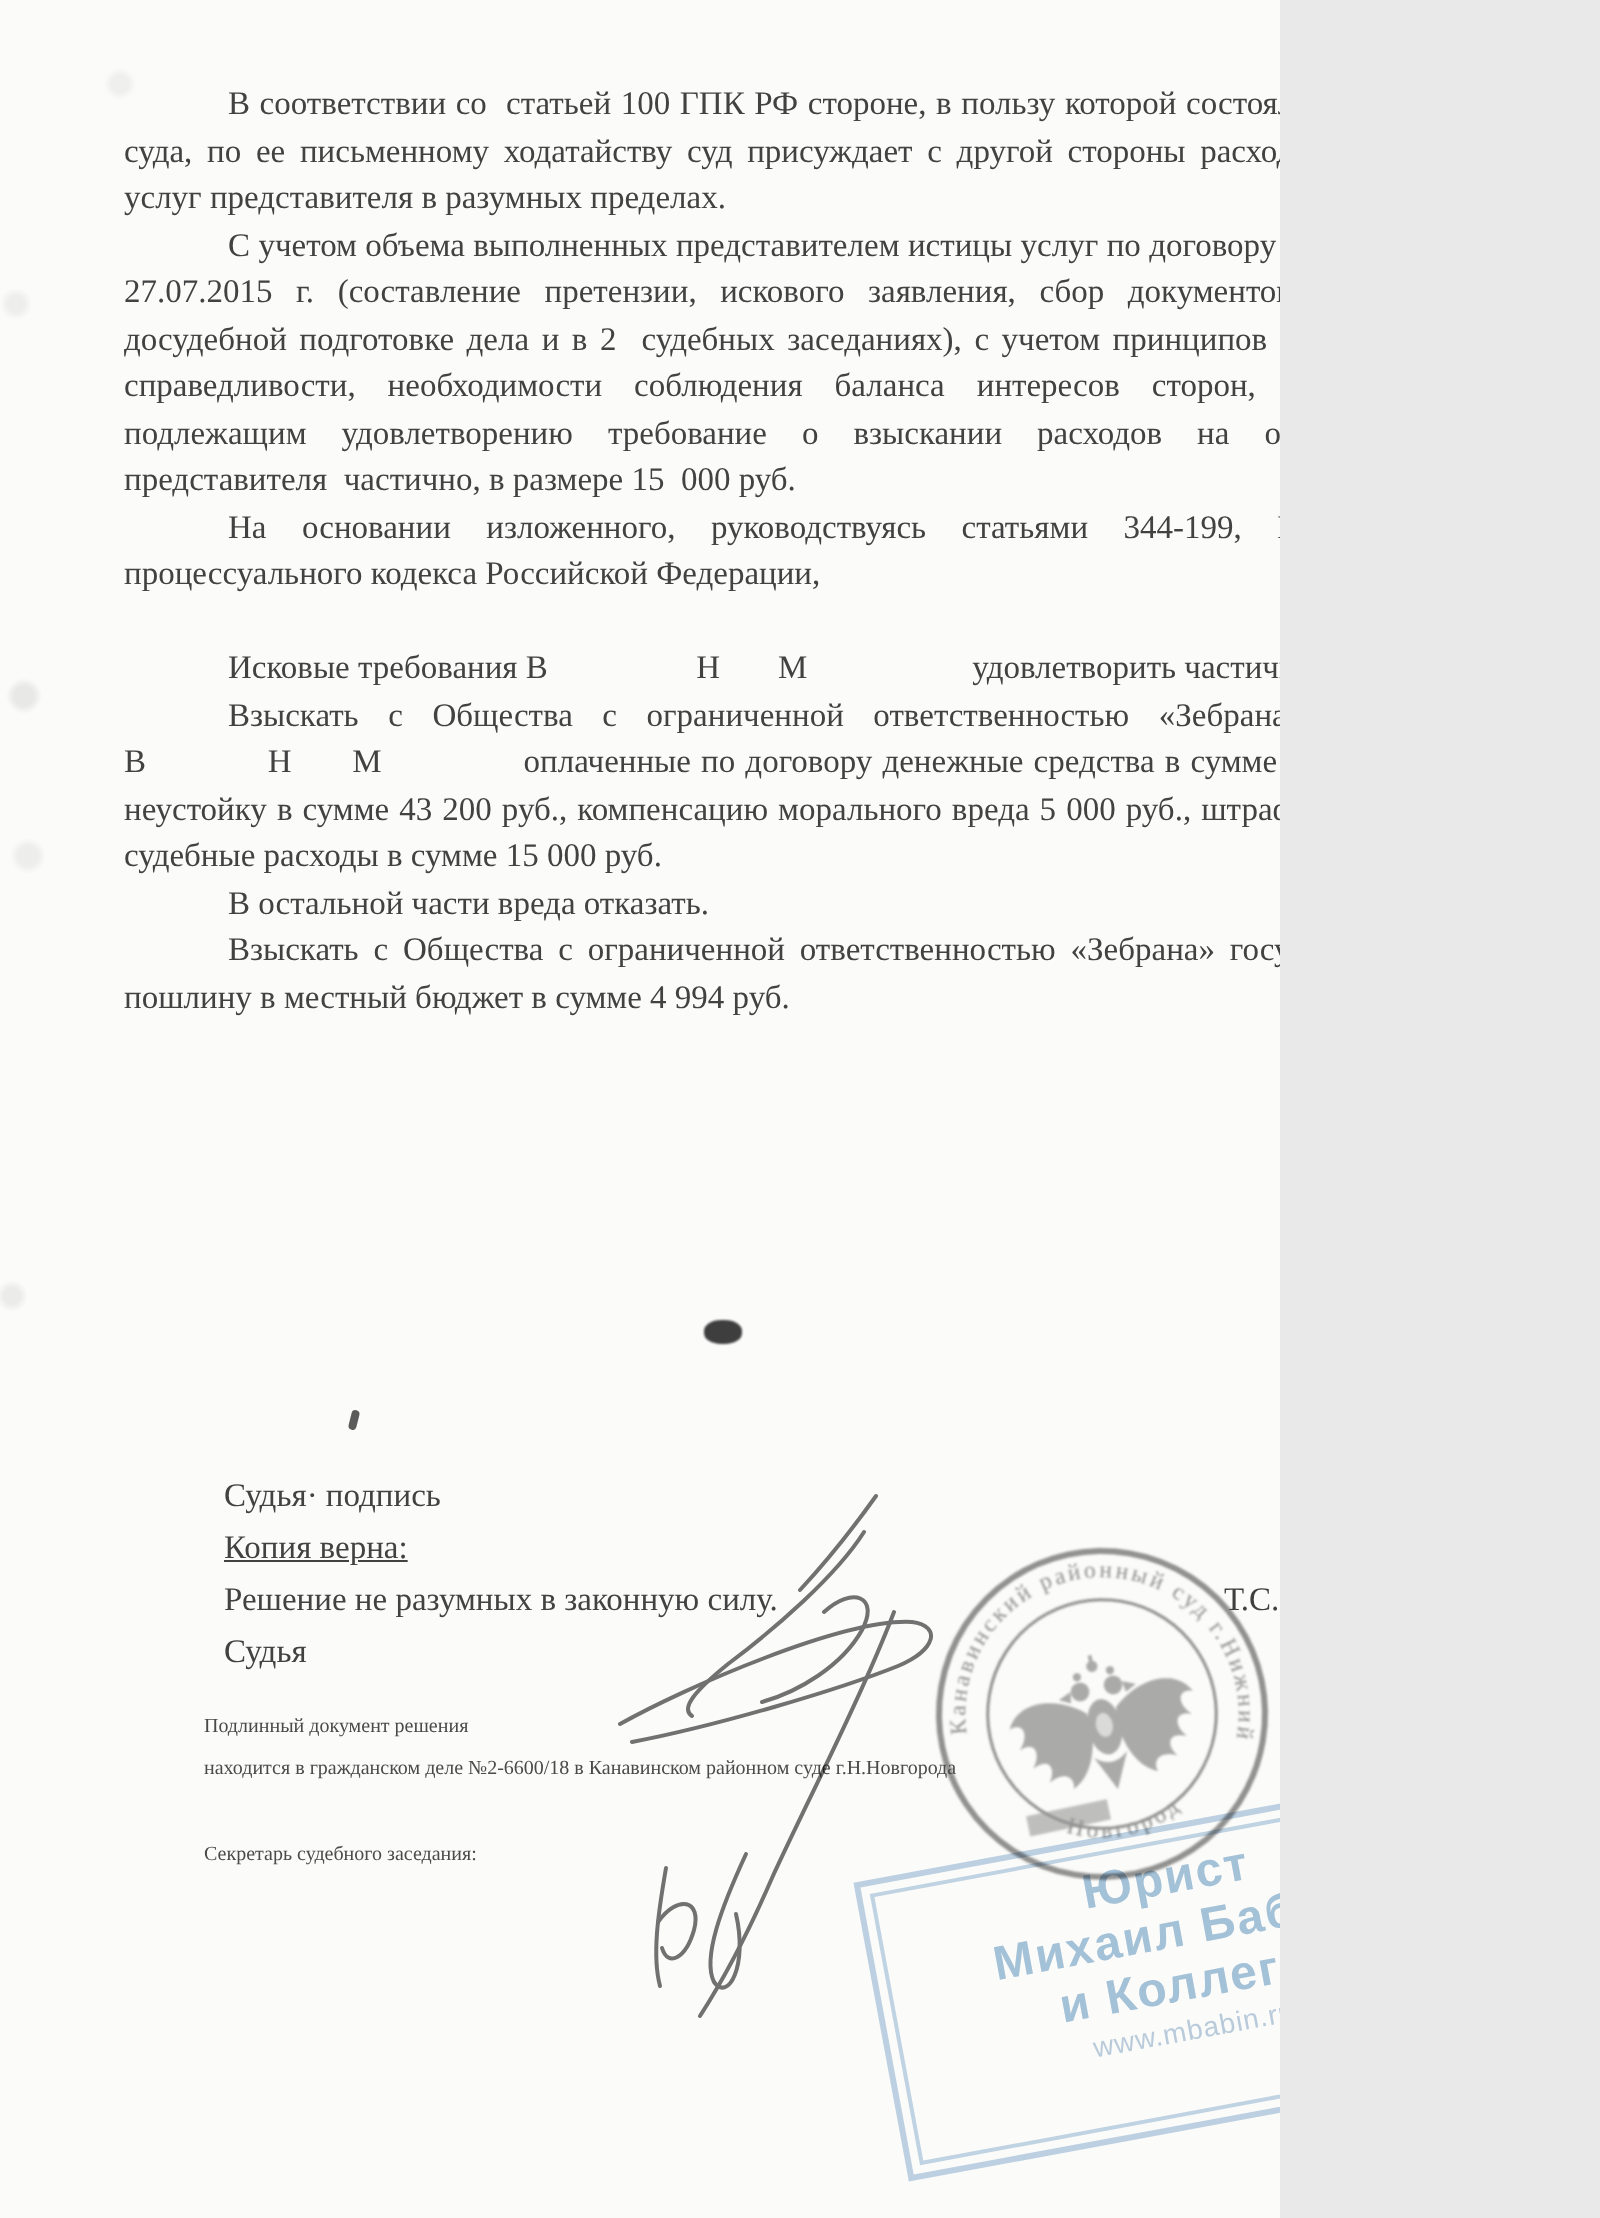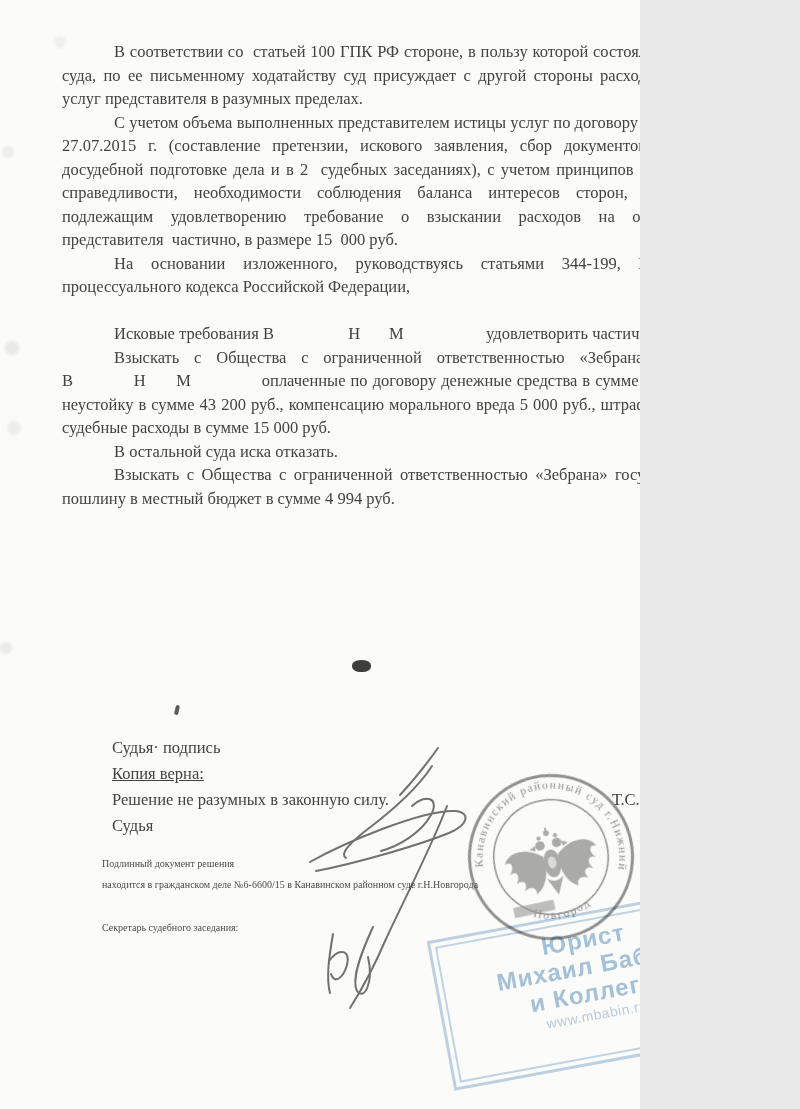--- a/index.html
+++ b/index.html
@@ -108,31 +108,31 @@
 
 <div class="page">
 
   <div class="flow">
     <p>В соответствии со&nbsp; статьей 100 ГПК РФ стороне, в пользу которой состоялось решение суда, по ее письменному ходатайству суд присуждает с другой стороны расходы на оплату услуг представителя в разумных пределах.</p>
     <p>С учетом объема выполненных представителем истицы услуг по договору поручения от 27.07.2015 г. (составление претензии, искового заявления, сбор документов, участие в досудебной подготовке дела и в 2&nbsp; судебных заседаниях), с учетом принципов разумности и справедливости, необходимости соблюдения баланса интересов сторон, суд считает подлежащим удовлетворению требование о взыскании расходов на оплату услуг представителя&nbsp; частично, в размере 15&nbsp;&nbsp;000 руб.</p>
     <p>На основании изложенного, руководствуясь статьями 344-199, Гражданского процессуального кодекса Российской Федерации,</p>
     <p class="decision-heading">р е ш и л:</p>
     <p>Исковые требования В&nbsp;&nbsp;&nbsp;&nbsp;&nbsp;&nbsp;&nbsp;&nbsp;&nbsp;&nbsp;&nbsp;&nbsp;&nbsp;&nbsp;&nbsp;&nbsp;&nbsp;&nbsp;Н&nbsp;&nbsp;&nbsp;&nbsp;&nbsp;&nbsp;&nbsp;М&nbsp;&nbsp;&nbsp;&nbsp;&nbsp;&nbsp;&nbsp;&nbsp;&nbsp;&nbsp;&nbsp;&nbsp;&nbsp;&nbsp;&nbsp;&nbsp;&nbsp;&nbsp;&nbsp;&nbsp;удовлетворить частично.</p>
     <p>Взыскать с Общества с ограниченной ответственностью «Зебрана» в пользу В&nbsp;&nbsp;&nbsp;&nbsp;&nbsp;&nbsp;&nbsp;&nbsp;&nbsp;&nbsp;&nbsp;&nbsp;Н&nbsp;&nbsp;&nbsp;&nbsp;&nbsp;&nbsp;М&nbsp;&nbsp;&nbsp;&nbsp;&nbsp;&nbsp;&nbsp;&nbsp;&nbsp;&nbsp;&nbsp;&nbsp;&nbsp;&nbsp;оплаченные по договору денежные средства в сумме 131&nbsp;520 руб., неустойку в сумме 43&nbsp;200 руб., компенсацию морального вреда 5&nbsp;000 руб., штраф 40&nbsp;000 руб., судебные расходы в сумме 15&nbsp;000 руб.</p>
-    <p>В остальной суда иска отказать.</p>
+    <p>В остальной части вреда отказать.</p>
     <p>Взыскать с Общества с ограниченной ответственностью «Зебрана» государственную пошлину в местный бюджет в сумме 4&nbsp;994 руб.</p>
   </div>
 
   <div class="abs closing-line" style="left:112px; top:735px;font-family:Liberation Serif, serif;">Судья· подпись</div>
   <div class="abs closing-line" style="left:112px; top:761px;text-decoration:underline;">Копия верна:</div>
   <div class="abs closing-line" style="left:112px; top:787px;">Решение не разумных в законную силу.</div>
   <div class="abs closing-line" style="left:112px; top:813px;font-family:Liberation Serif, serif;">Судья</div>
 
   <div class="abs small-text" style="left:102px; top:858px;">Подлинный документ решения</div>
-  <div class="abs small-text" style="left:102px; top:879px;">находится в гражданском деле №6-6600/15 в Канавинском районном суде г.Н.Новгорода</div>
+  <div class="abs small-text" style="left:102px; top:879px;">находится в гражданском деле №2-6600/18 в Канавинском районном суде г.Н.Новгорода</div>
   <div class="abs small-text" style="left:102px; top:922px;">Секретарь судебного заседания:</div>
 
   <div class="abs sig-name" style="left:596px; top:790px;">Т.С.Кувшинова</div>
   <div class="abs sig-name small" style="left:626px; top:918px;">Н.П.Ермакова</div>
 
   <div class="abs page-number" style="left:728px; top:1050px;">7</div>
 
   <svg class="stamp" viewBox="0 0 190 190">
     <g fill="none" stroke="#7b7b7b">
       <circle cx="95" cy="95" r="87" stroke-width="3.2"></circle>

